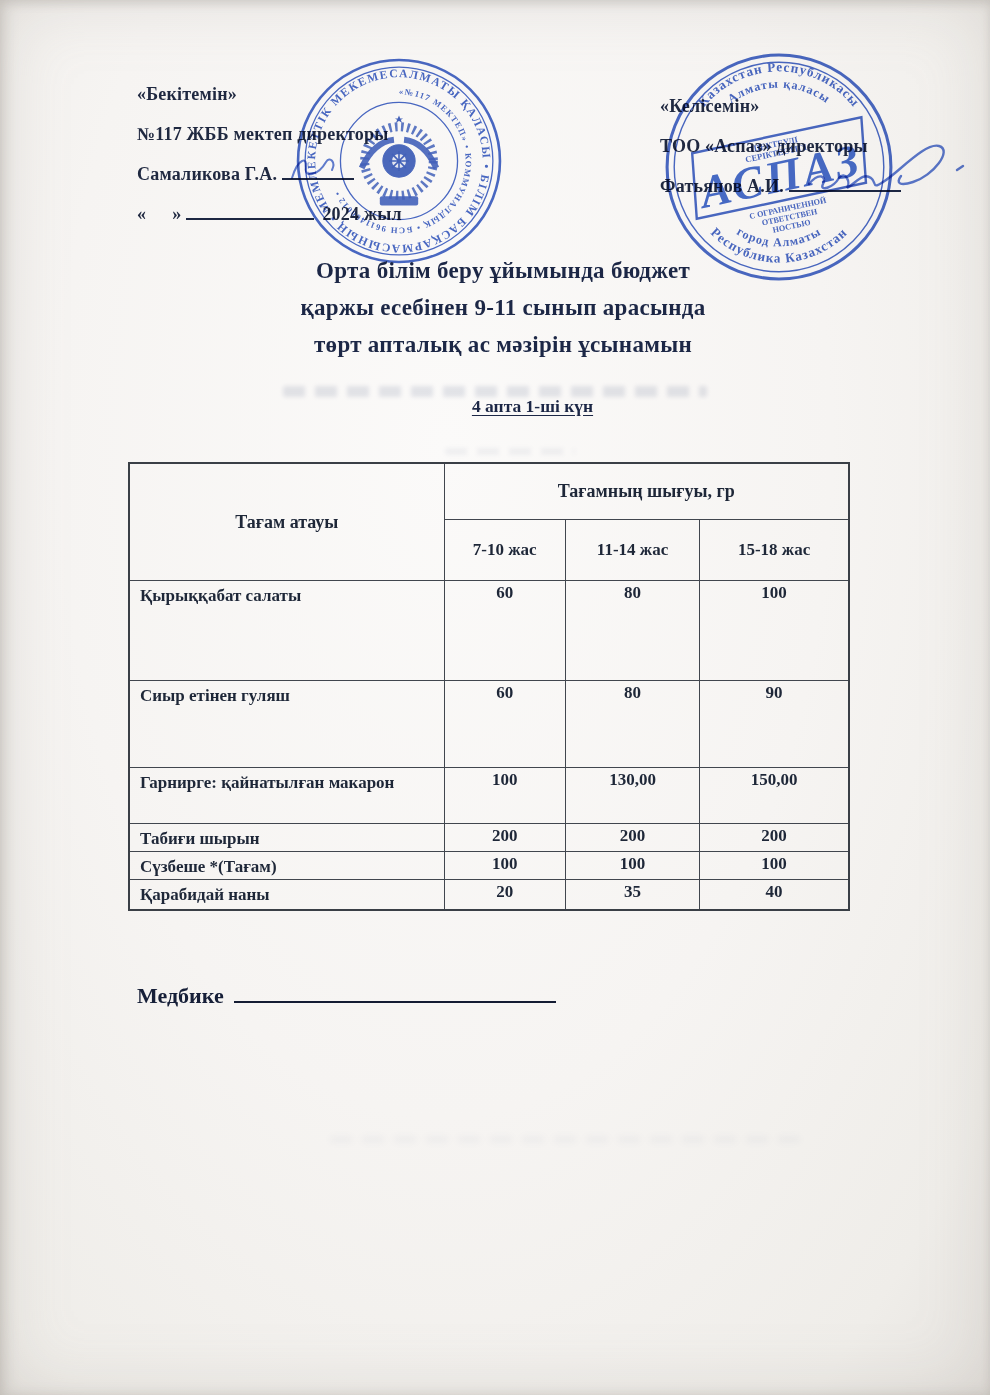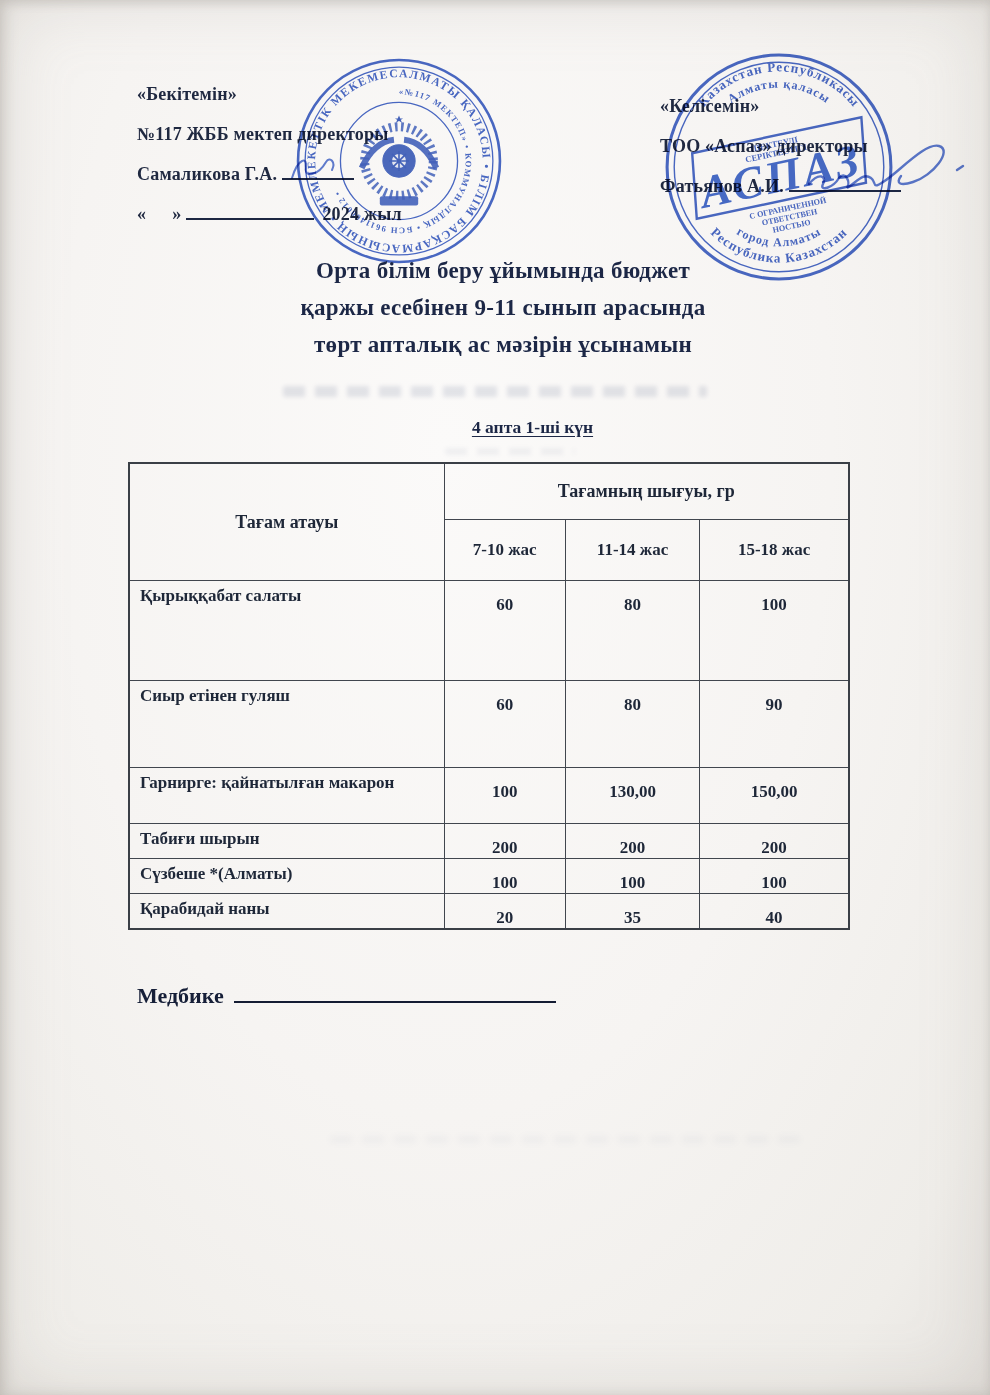--- a/index.html
+++ b/index.html
@@ -21,33 +21,33 @@
   .hdr-right{left:660px;top:96px;}
   .uline{display:inline-block;border-bottom:2px solid #1d2742;height:14px;vertical-align:baseline;margin-left:5px;}
   .w70{width:72px;}
   .w130{width:128px;margin-right:8px;}
   .w110{width:112px;}
   .gap{display:inline-block;width:26px;}
   
   .title-block{position:absolute;left:0;right:28px;top:258px;text-align:center;
     font-size:23px;font-weight:700;letter-spacing:.3px;color:#1c2746;padding-left:44px;}
   .title-block .tline{height:37px;}
-  .subtitle-wrap{position:absolute;left:75px;right:0;top:417px;text-align:center;}
+  .subtitle-wrap{position:absolute;left:75px;right:0;top:396px;text-align:center;}
   .subtitle{font-size:17.5px;font-weight:700;text-decoration:underline;text-underline-offset:3px;color:#1c2746;}
   
   .menu-table{position:absolute;left:128px;top:462px;width:722px;border-collapse:collapse;
     font-size:17px;font-weight:700;color:#1e2738;}
   .menu-table th,.menu-table td{border:1.7px solid #41464e;padding:0;}
   .menu-table{border:2.2px solid #3a3f46;}
   th.dish-col{width:315px;font-size:18px;vertical-align:middle;}
   th.span-col{font-size:18px;vertical-align:middle;height:55px;}
   tr.age-row th{height:60px;font-size:17px;vertical-align:middle;}
   .menu-table tbody td{vertical-align:top;}
   .menu-table tbody td.dish{text-align:left;padding:5px 4px 2px 10px;}
-  .menu-table tbody td.val{text-align:center;padding-top:14px;}
+  .menu-table tbody td.val{text-align:center;padding-top:2px;}
   .menu-table tbody tr:nth-child(1){height:100px;}
   .menu-table tbody tr:nth-child(2){height:87px;}
   .menu-table tbody tr:nth-child(3){height:56px;}
   .menu-table tbody tr:nth-child(4){height:25px;}
   .menu-table tbody tr:nth-child(5){height:26px;}
   .menu-table tbody tr:nth-child(6){height:30px;}
   
   .medbike-row{position:absolute;left:137px;top:983px;font-size:22px;font-weight:700;color:#161f38;}
   .medbike-line{display:inline-block;width:322px;border-bottom:2.6px solid #141c33;height:16px;margin-left:10px;}
   
@@ -212,21 +212,21 @@
     </tr>
 
     <tr>
       <td class="dish">Табиғи шырын</td>
       <td class="val">200</td>
       <td class="val">200</td>
       <td class="val">200</td>
     </tr>
 
     <tr>
-      <td class="dish">Сүзбеше *(Алматы)</td>
+      <td class="dish">Сүзбеше *(Тағам)</td>
       <td class="val">100</td>
       <td class="val">100</td>
       <td class="val">100</td>
     </tr>
 
     <tr>
       <td class="dish">Қарабидай наны</td>
       <td class="val">20</td>
       <td class="val">35</td>
       <td class="val">40</td>

